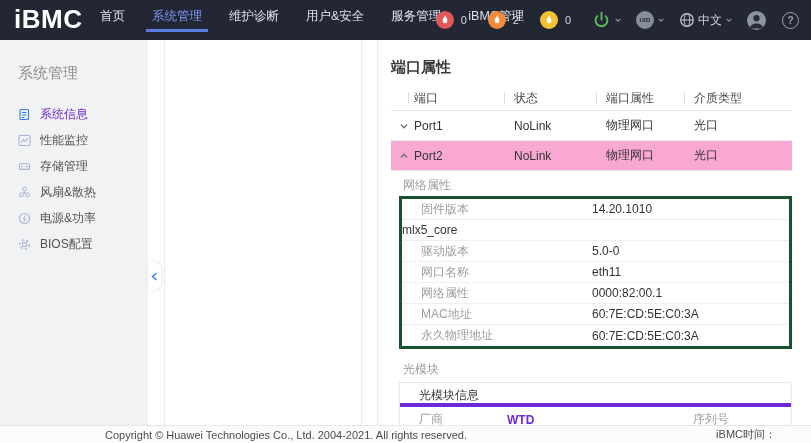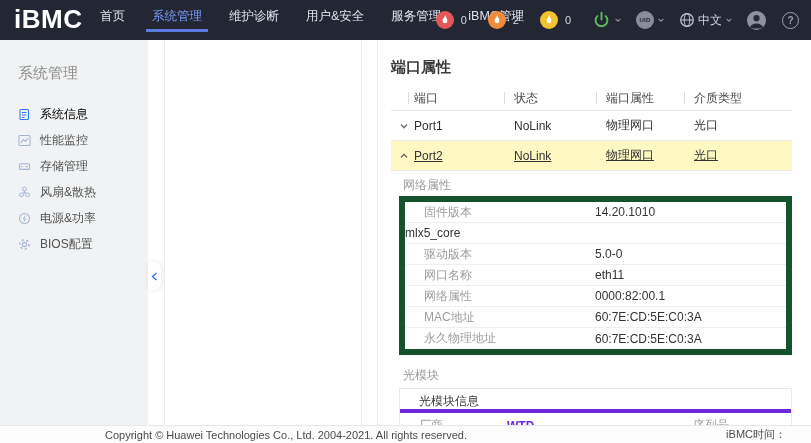--- a/index.html
+++ b/index.html
@@ -21,60 +21,60 @@
   .lang-label { font-size:12px; color:#ced4df; }
   .uid-circle { width:18px; height:18px; border-radius:50%; background:#868e9c; display:flex; align-items:center; justify-content:center; font-size:6px; font-weight:700; color:#20242e; letter-spacing:0.2px; }
   .avatar { width:19px; height:19px; border-radius:50%; background:#8b93a1; overflow:hidden; display:inline-flex; margin-right:16px; cursor:pointer; }
   .help-circle { width:17px; height:17px; border-radius:50%; border:1.4px solid #9aa2b1; color:#9aa2b1; font-size:10px; font-weight:700; display:flex; align-items:center; justify-content:center; cursor:pointer; }
 
   
   .sidebar { position:absolute; left:0; top:40px; width:148px; height:385px; background:#f1f2f3; z-index:2; }
   .sidebar-title { margin:24px 0 0 18px; font-size:15px; color:#8f8f8f; }
   .side-list { margin-top:18px; }
   .side-item { height:26px; display:flex; align-items:center; gap:9px; padding-left:18px; font-size:12px; color:#525252; cursor:pointer; }
-  .side-item.active { color:#000000; }
+  .side-item.active { color:#6d28d9; }
   .side-item svg { flex:0 0 auto; }
   .collapse-tab { position:absolute; left:148px; top:262px; width:13px; height:28px; background:#ffffff; border-radius:0 7px 7px 0; box-shadow:1px 0 4px rgba(0,0,0,0.10); display:flex; align-items:center; justify-content:center; color:#3478f6; font-size:11px; cursor:pointer; z-index:3; }
 
   
   .panel-mid { position:absolute; left:164px; top:40px; width:198px; height:385px; background:#ffffff; border-left:1px solid #ececec; border-right:1px solid #ececec; }
 
   
   .content { position:absolute; left:377px; top:40px; right:16px; height:385px; background:#ffffff; border-left:1px solid #ececec; overflow:hidden; padding:0 3px 0 13px; }
   .content-title { margin-top:18px; font-size:15px; font-weight:600; color:#3a3a3a; }
   .port-table { margin-top:9px; }
   .pt-head { display:grid; grid-template-columns:118px 92px 88px 1fr; height:25px; align-items:center; border-bottom:1px solid #e9e9e9; font-size:12px; color:#4a4a4a; }
   .hcell { position:relative; padding-left:5px; }
   .hcell::before { content:''; position:absolute; left:-5px; top:50%; transform:translateY(-50%); width:1px; height:12px; background:#dcdcdc; }
   .hcell.first { padding-left:23px; }
   .hcell.first::before { left:17px; }
   .pt-row { display:grid; grid-template-columns:118px 92px 88px 1fr; height:30px; align-items:center; border-bottom:1px solid #e9e9e9; font-size:12px; color:#333333; }
-  .pt-row.expanded { background:#fef9c3;text-decoration:underline; }
+  .pt-row.expanded { background:#f9a8d4; }
   .pt-c1 { display:flex; align-items:center; gap:5px; padding-left:8px; cursor:pointer; }
   .pt-cell { padding-left:5px; }
 
   .sec-label { margin:6px 0 2px 12px; font-size:12px; color:#9b9b9b; }
-  .kv-table { margin-left:8px; border:6px solid #14532d; }
+  .kv-table { margin-left:8px; border:3px solid #14532d; }
   .kv-row { display:grid; grid-template-columns:190px 1fr; height:21px; align-items:center; font-size:12px; border-bottom:1px solid #efefef; }
   .kv-row:last-child { border-bottom:none; }
   .kv-label { padding-left:19px; color:#9e9e9e; }
   .kv-value { color:#333333; }
 
   .module-label { margin:12px 0 4px 12px; font-size:12px; color:#9b9b9b; }
   .module-table { margin-left:8px; border:1px solid #e9e9e9; }
   .module-header { height:24px; line-height:24px; padding-left:19px; font-size:12px; color:#3a3a3a; border-bottom:4px solid #6d28d9; }
   .module-row { display:grid; grid-template-columns:107px 167px 130px 1fr; height:26px; align-items:center; font-size:12px; border-bottom:1px solid #efefef; }
   .m-label { padding-left:19px; color:#9e9e9e; }
   .m-value { color:#6d28d9; font-weight:600; }
   .m-value.right { text-align:right; padding-right:3px; }
 
   
   .footer { position:absolute; left:0; right:0; bottom:0; height:18px; background:#fcfcfc; border-top:1px solid #e7e7e7; display:flex; align-items:center; font-size:11px; color:#4c4c4c; z-index:7; }
   .footer-copy { margin-left:105px;text-align:right; }
-  .footer-time { margin-left:auto; margin-right:25px; display:flex; }
+  .footer-time { margin-left:auto; margin-right:35px; display:flex; }
 </style>
 </head>
 <body>
 
 <div class="screen">
 
   <div class="topnav">
     <div class="logo">iBMC</div>
     <div class="nav-menu">
       <div class="nav-item">首页</div>

